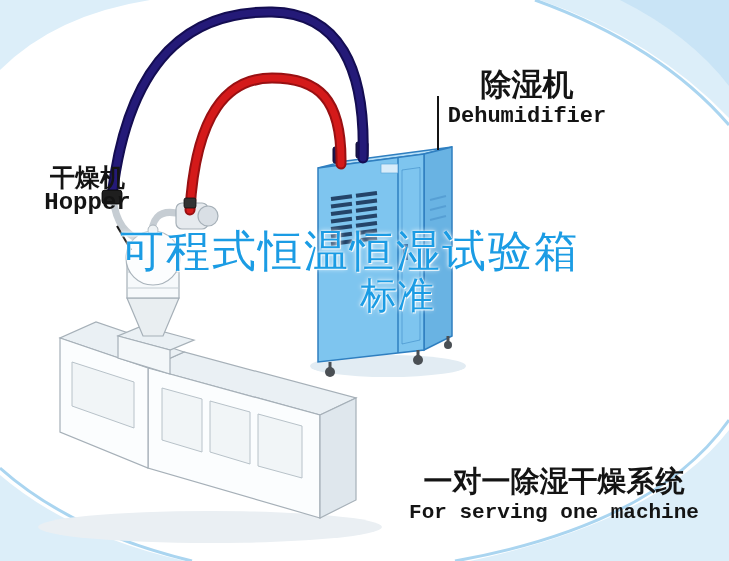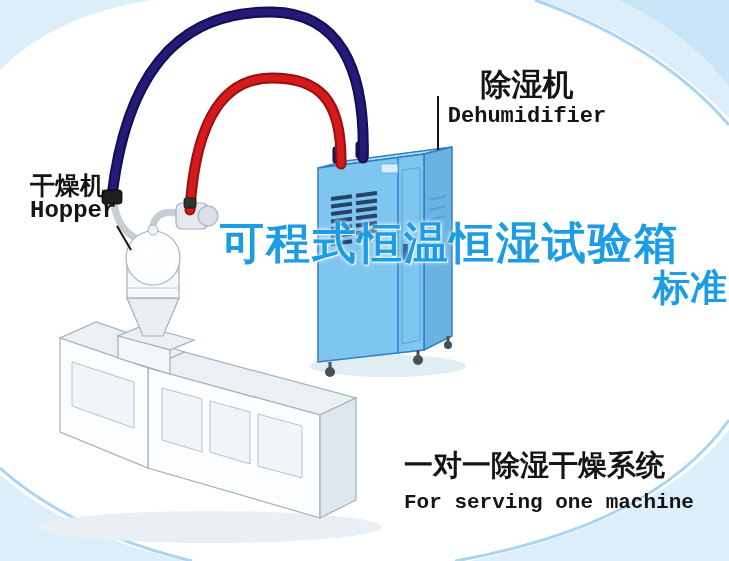--- a/index.html
+++ b/index.html
@@ -62,30 +62,30 @@
   .pipe-elbow{fill:#333;stroke:#111;stroke-width:.8}
 
   .pointer{stroke:var(--label-black);stroke-width:2}
 
   
   .cn{font-weight:700;color:var(--label-black);font-family:"Liberation Sans",sans-serif}
   .en{font-weight:700;color:var(--label-black);font-family:Liberation Mono, monospace}
   .dehu-label{position:absolute;left:432px;top:68px;width:190px;text-align:center}
   .dehu-label .cn{font-size:31px;line-height:34px}
   .dehu-label .en{font-size:22px;line-height:25px;margin-top:2px}
-  .hopper-label{position:absolute;left:30px;top:171px;width:115px;text-align:left}
+  .hopper-label{position:absolute;left:30px;top:163px;width:115px;text-align:center}
   .hopper-label .cn{font-size:25px;line-height:28px}
   .hopper-label .en{font-size:24px;line-height:23px}
-  .main-title{position:absolute;left:20px;top:220px;width:660px;text-align:right;color:var(--accent-blue);font-weight:700;
+  .main-title{position:absolute;left:20px;top:228px;width:660px;text-align:center;color:var(--accent-blue);font-weight:400;
     text-shadow:0 0 2px #fff,0 0 5px #fff,1px 1px 0 rgba(255,255,255,.85)}
   .main-title .t1{font-size:44px;line-height:46px;letter-spacing:2px}
   .main-title .t2{font-size:37px;line-height:44px;position:relative;left:47px}
-  .system-label{position:absolute;left:404px;top:448px;width:300px;text-align:left}
+  .system-label{position:absolute;left:404px;top:464px;width:300px;text-align:center}
   .system-label .cn{font-size:29px;line-height:34px}
-  .system-label .en{font-size:21px;line-height:24px;margin-top:9px}
+  .system-label .en{font-size:21px;line-height:24px;margin-top:3px}
 </style>
 </head>
 <body>
 
 <div class="canvas">
 
   <svg class="scene" viewBox="0 0 729 561" aria-hidden="true">
 
     <g>
       <path class="swoosh" d="M0,0 L150,0 Q55,15 0,70 Z"></path>

